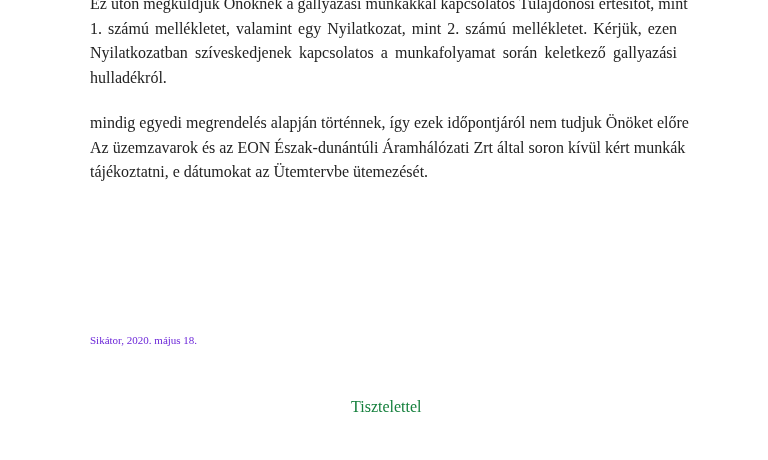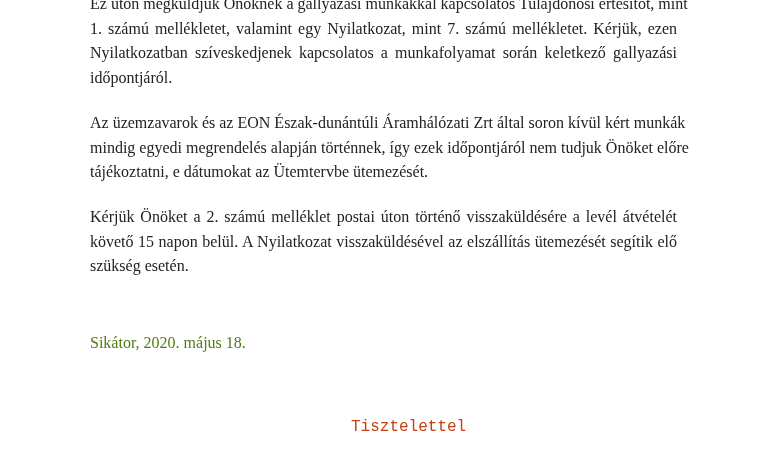--- a/index.html
+++ b/index.html
@@ -5,39 +5,34 @@
     html, body { margin: 0; padding: 0; background: #ffffff; }
     body { width: 768px; height: 460px; overflow: hidden; position: relative; }
     .page {
       position: absolute; left: 90px; top: -8px; width: 587px;
       font-family: "Liberation Serif", serif; font-size: 16px; line-height: 24.7px;
       color: #222222;
     }
     .para { margin: 0 0 20px 0; text-align: justify; }
     .para .line { display: block; text-align: justify; text-align-last: justify; white-space: nowrap; }
     .para .line.last { text-align-last: left; }
-    .date { position: absolute; left: 90px; top: 334px; font-family: "Liberation Serif", serif; font-size: 16px; color: #4d7c0f; }
-    .closing { position: absolute; left: 351px; top: 398px; font-family: Liberation Mono, monospace; font-size: 16px; color: #c2410c; margin-top: 20px; }
+    .date { position: absolute; left: 90px; top: 334px; font-family: "Liberation Serif", serif; font-size: 11px; color: #6d28d9; }
+    .closing { position: absolute; left: 351px; top: 398px; font-family: Liberation Serif, serif; font-size: 16px; color: #15803d; }
   </style>
 </head>
 <body>
 
 <div class="page">
   <p class="para">
     <span class="line">Ez úton megküldjük Önöknek a gallyazási munkákkal kapcsolatos Tulajdonosi értesítőt, mint</span>
-    <span class="line">1. számú mellékletet, valamint egy Nyilatkozat, mint 7. számú mellékletet. Kérjük, ezen</span>
+    <span class="line">1. számú mellékletet, valamint egy Nyilatkozat, mint 2. számú mellékletet. Kérjük, ezen</span>
     <span class="line">Nyilatkozatban szíveskedjenek kapcsolatos a munkafolyamat során keletkező gallyazási</span>
-    <span class="line last">időpontjáról.</span>
+    <span class="line last">hulladékról.</span>
   </p>
   <p class="para">
+    <span class="line">mindig egyedi megrendelés alapján történnek, így ezek időpontjáról nem tudjuk Önöket előre</span>
     <span class="line">Az üzemzavarok és az EON Észak-dunántúli Áramhálózati Zrt által soron kívül kért munkák</span>
-    <span class="line">mindig egyedi megrendelés alapján történnek, így ezek időpontjáról nem tudjuk Önöket előre</span>
     <span class="line last">tájékoztatni, e dátumokat az Ütemtervbe ütemezését.</span>
-  </p>
-  <p class="para">
-    <span class="line">Kérjük Önöket a 2. számú melléklet postai úton történő visszaküldésére a levél átvételét</span>
-    <span class="line">követő 15 napon belül. A Nyilatkozat visszaküldésével az elszállítás ütemezését segítik elő</span>
-    <span class="line last">szükség esetén.</span>
   </p>
 </div>
 
 <div class="date">Sikátor, 2020. május 18.</div>
 <div class="closing">Tisztelettel</div>
 
 </body></html>

